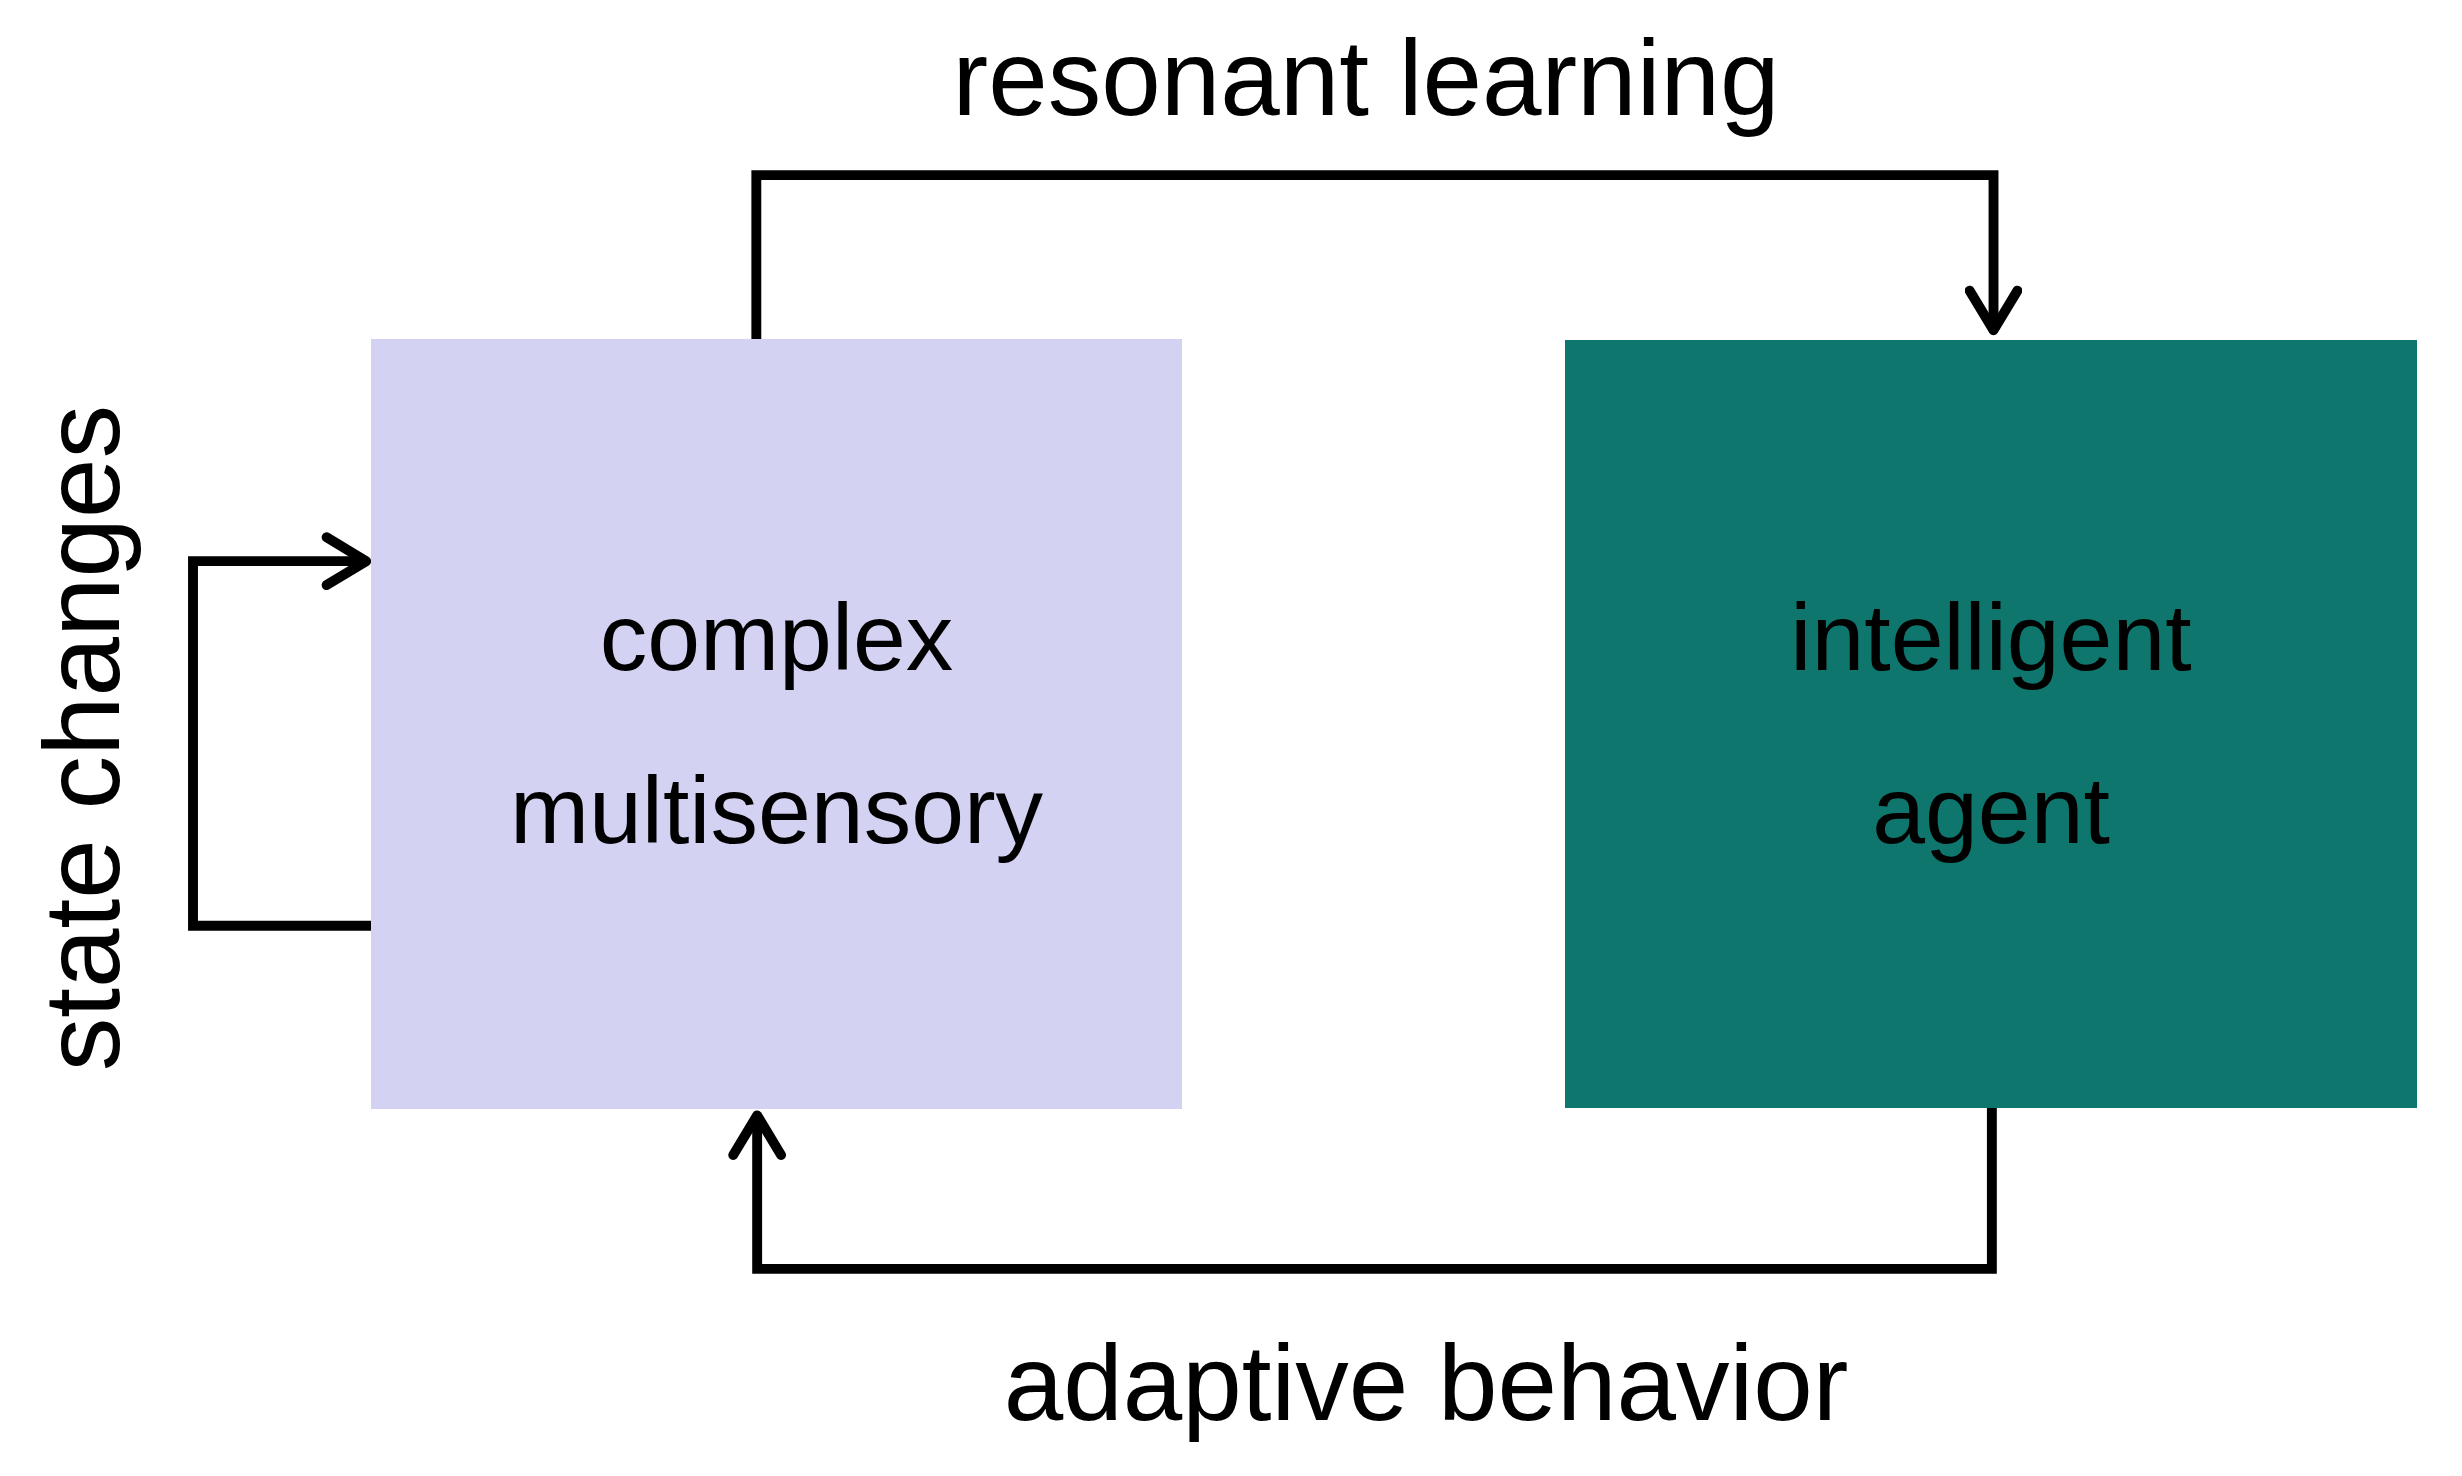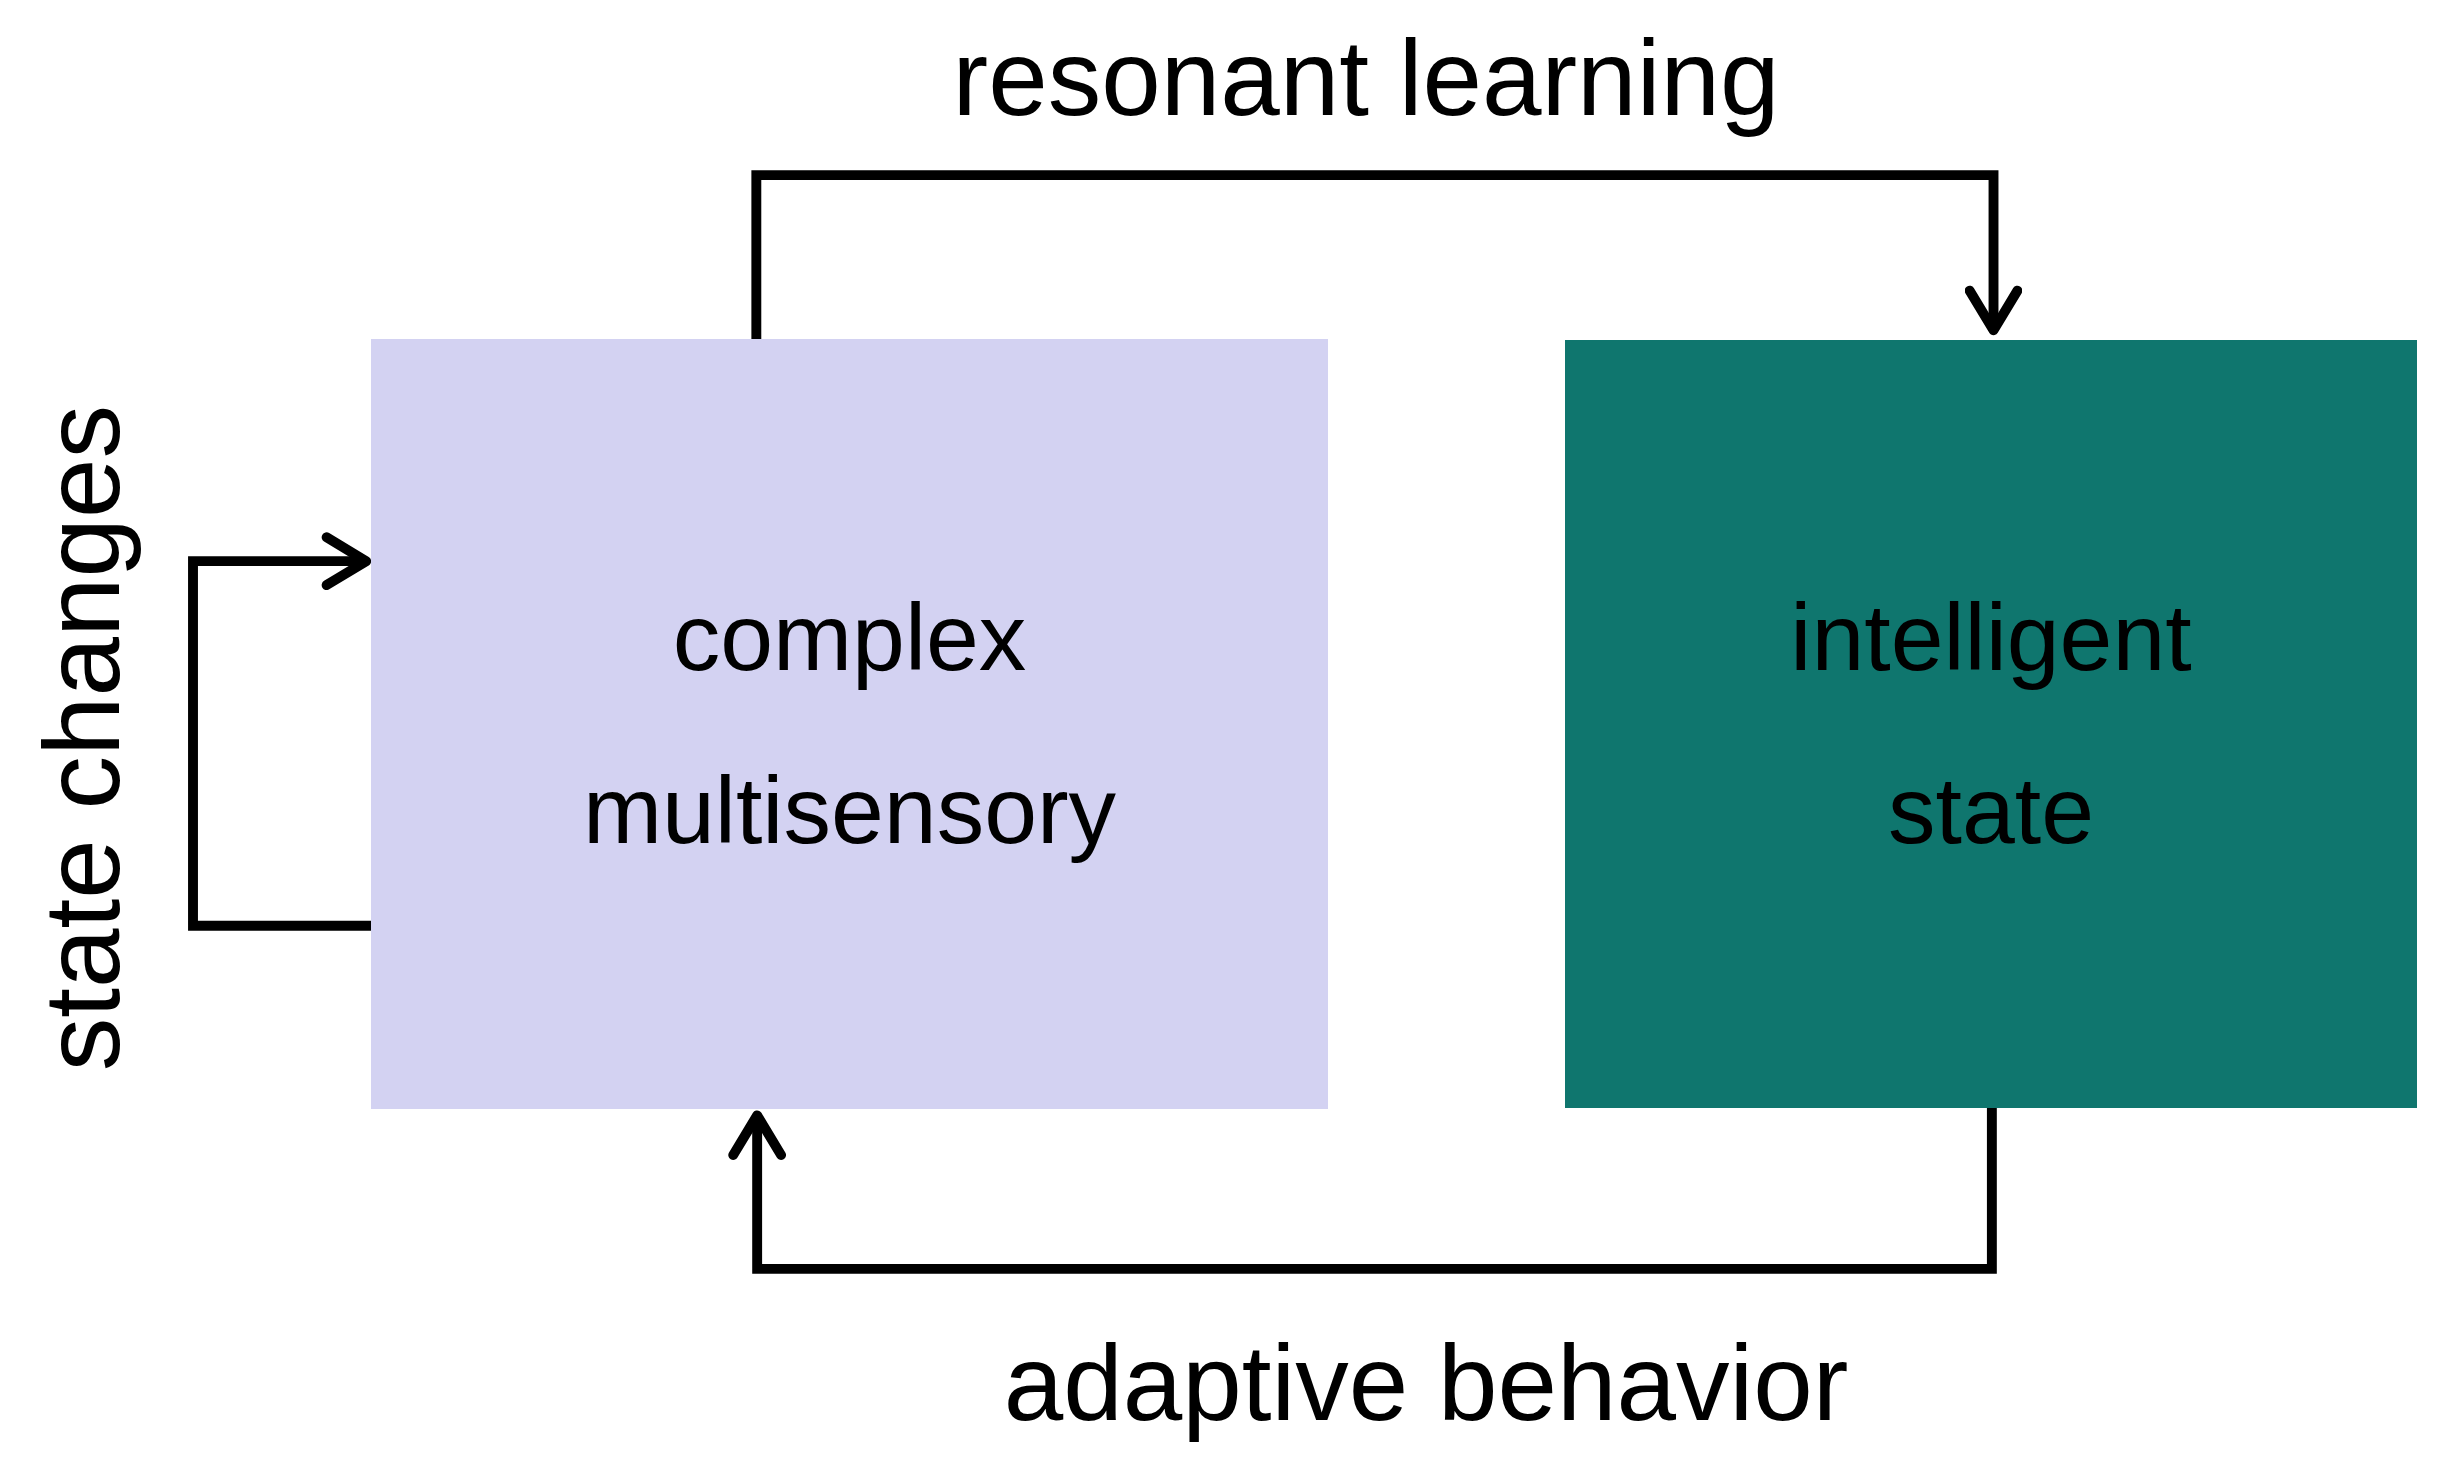--- a/index.html
+++ b/index.html
@@ -32,21 +32,21 @@
     align-items: center;
     text-align: center;
     color: #000000;
     font-size: 95px;
     line-height: 173px;
     letter-spacing: 0;
   }
   .box-env {
     left: 371px;
     top: 339px;
-    width: 957px;
+    width: 811px;
     height: 770px;
   }
   .box-agent {
     left: 1565px;
     top: 340px;
     width: 852px;
     height: 768px;
   }
   .outer-label {
     position: absolute;
@@ -83,21 +83,21 @@
     <path d="M 450 1122 L 234 1122 L 234 680 L 444 680" fill="none" stroke="#000000" stroke-width="12" marker-end="url(#openArrow)"></path>
   </svg>
 
   <div class="box box-env" style="background-color: rgb(211, 210, 242);">
     <div>complex</div>
     <div>multisensory</div>
   </div>
 
   <div class="box box-agent" style="background-color: #0f766e;">
     <div>intelligent</div>
-    <div>state</div>
+    <div>agent</div>
   </div>
 
   <div class="outer-label label-top">resonant learning</div>
 
   <div class="outer-label label-bottom">adaptive behavior</div>
 
   <div class="outer-label label-side">state changes</div>
 
 </div>
 

